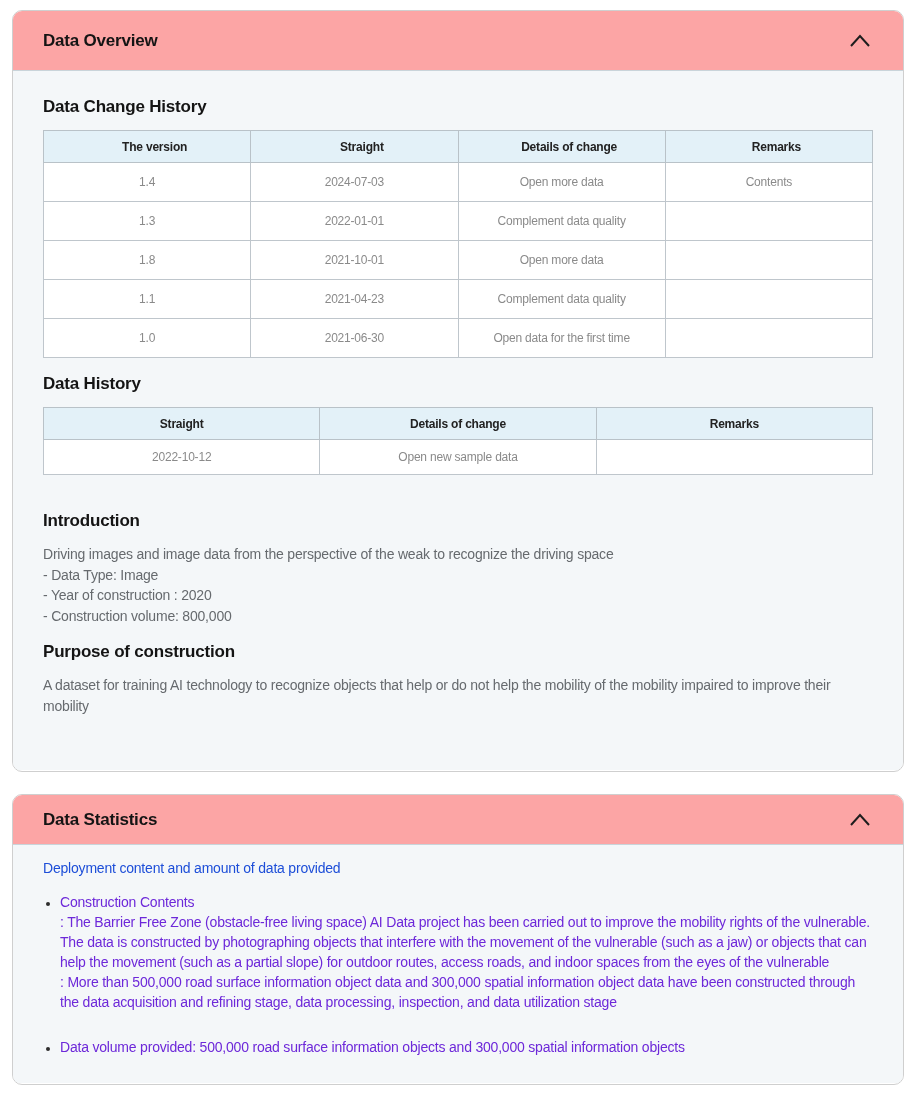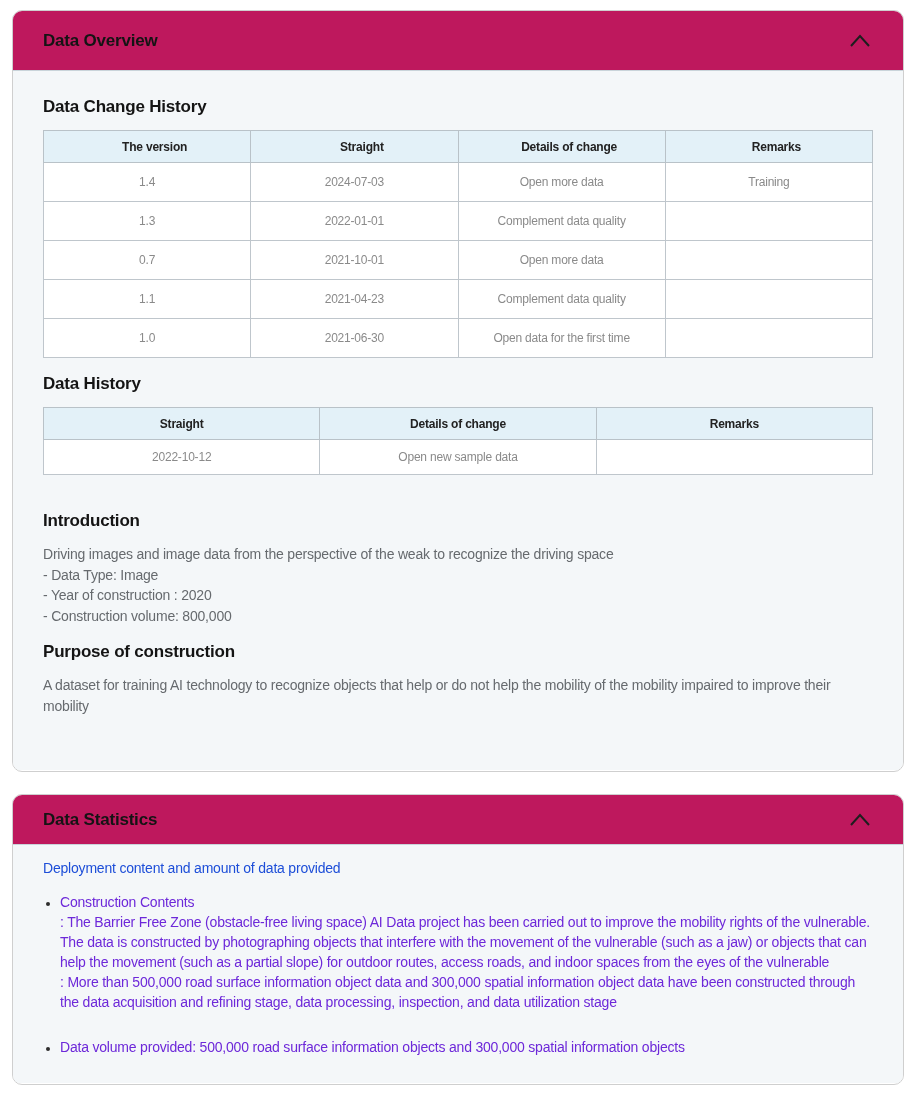--- a/index.html
+++ b/index.html
@@ -20,21 +20,21 @@
     border: 1px solid #cfcfcf;
     border-radius: 10px;
     overflow: hidden;
   }
   #panel-overview   { top: 10px;  height: 762px; }
   #panel-statistics { top: 794px; height: 291px; }
 
   .panel-header {
     display: flex; align-items: center; justify-content: space-between;
     padding: 0 28px 0 30px;
-    background: #be185d;
+    background: #fca5a5;
     border-bottom: 1px solid #c9d4da;
   }
   .panel-header.h60 { height: 60px; }
   .panel-header.h50 { height: 50px; }
   .panel-title {
     font-size: 17px; font-weight: bold; color: #141414;
   }
   .collapse-btn {
     background: none; border: none; padding: 4px; cursor: pointer;
     display: flex; align-items: center;
@@ -124,30 +124,30 @@
               <th>Details of change</th>
               <th>Remarks</th>
             </tr>
         </thead>
         <tbody>
 
         <tr>
             <td>1.4</td>
             <td>2024-07-03</td>
             <td>Open more data</td>
-            <td>Training</td>
+            <td>Contents</td>
           </tr>
             <tr>
             <td>1.3</td>
             <td>2022-01-01</td>
             <td>Complement data quality</td>
             <td></td>
           </tr>
             <tr>
-            <td>0.7</td>
+            <td>1.8</td>
             <td>2021-10-01</td>
             <td>Open more data</td>
             <td></td>
           </tr>
             <tr>
             <td>1.1</td>
             <td>2021-04-23</td>
             <td>Complement data quality</td>
             <td></td>
           </tr>

